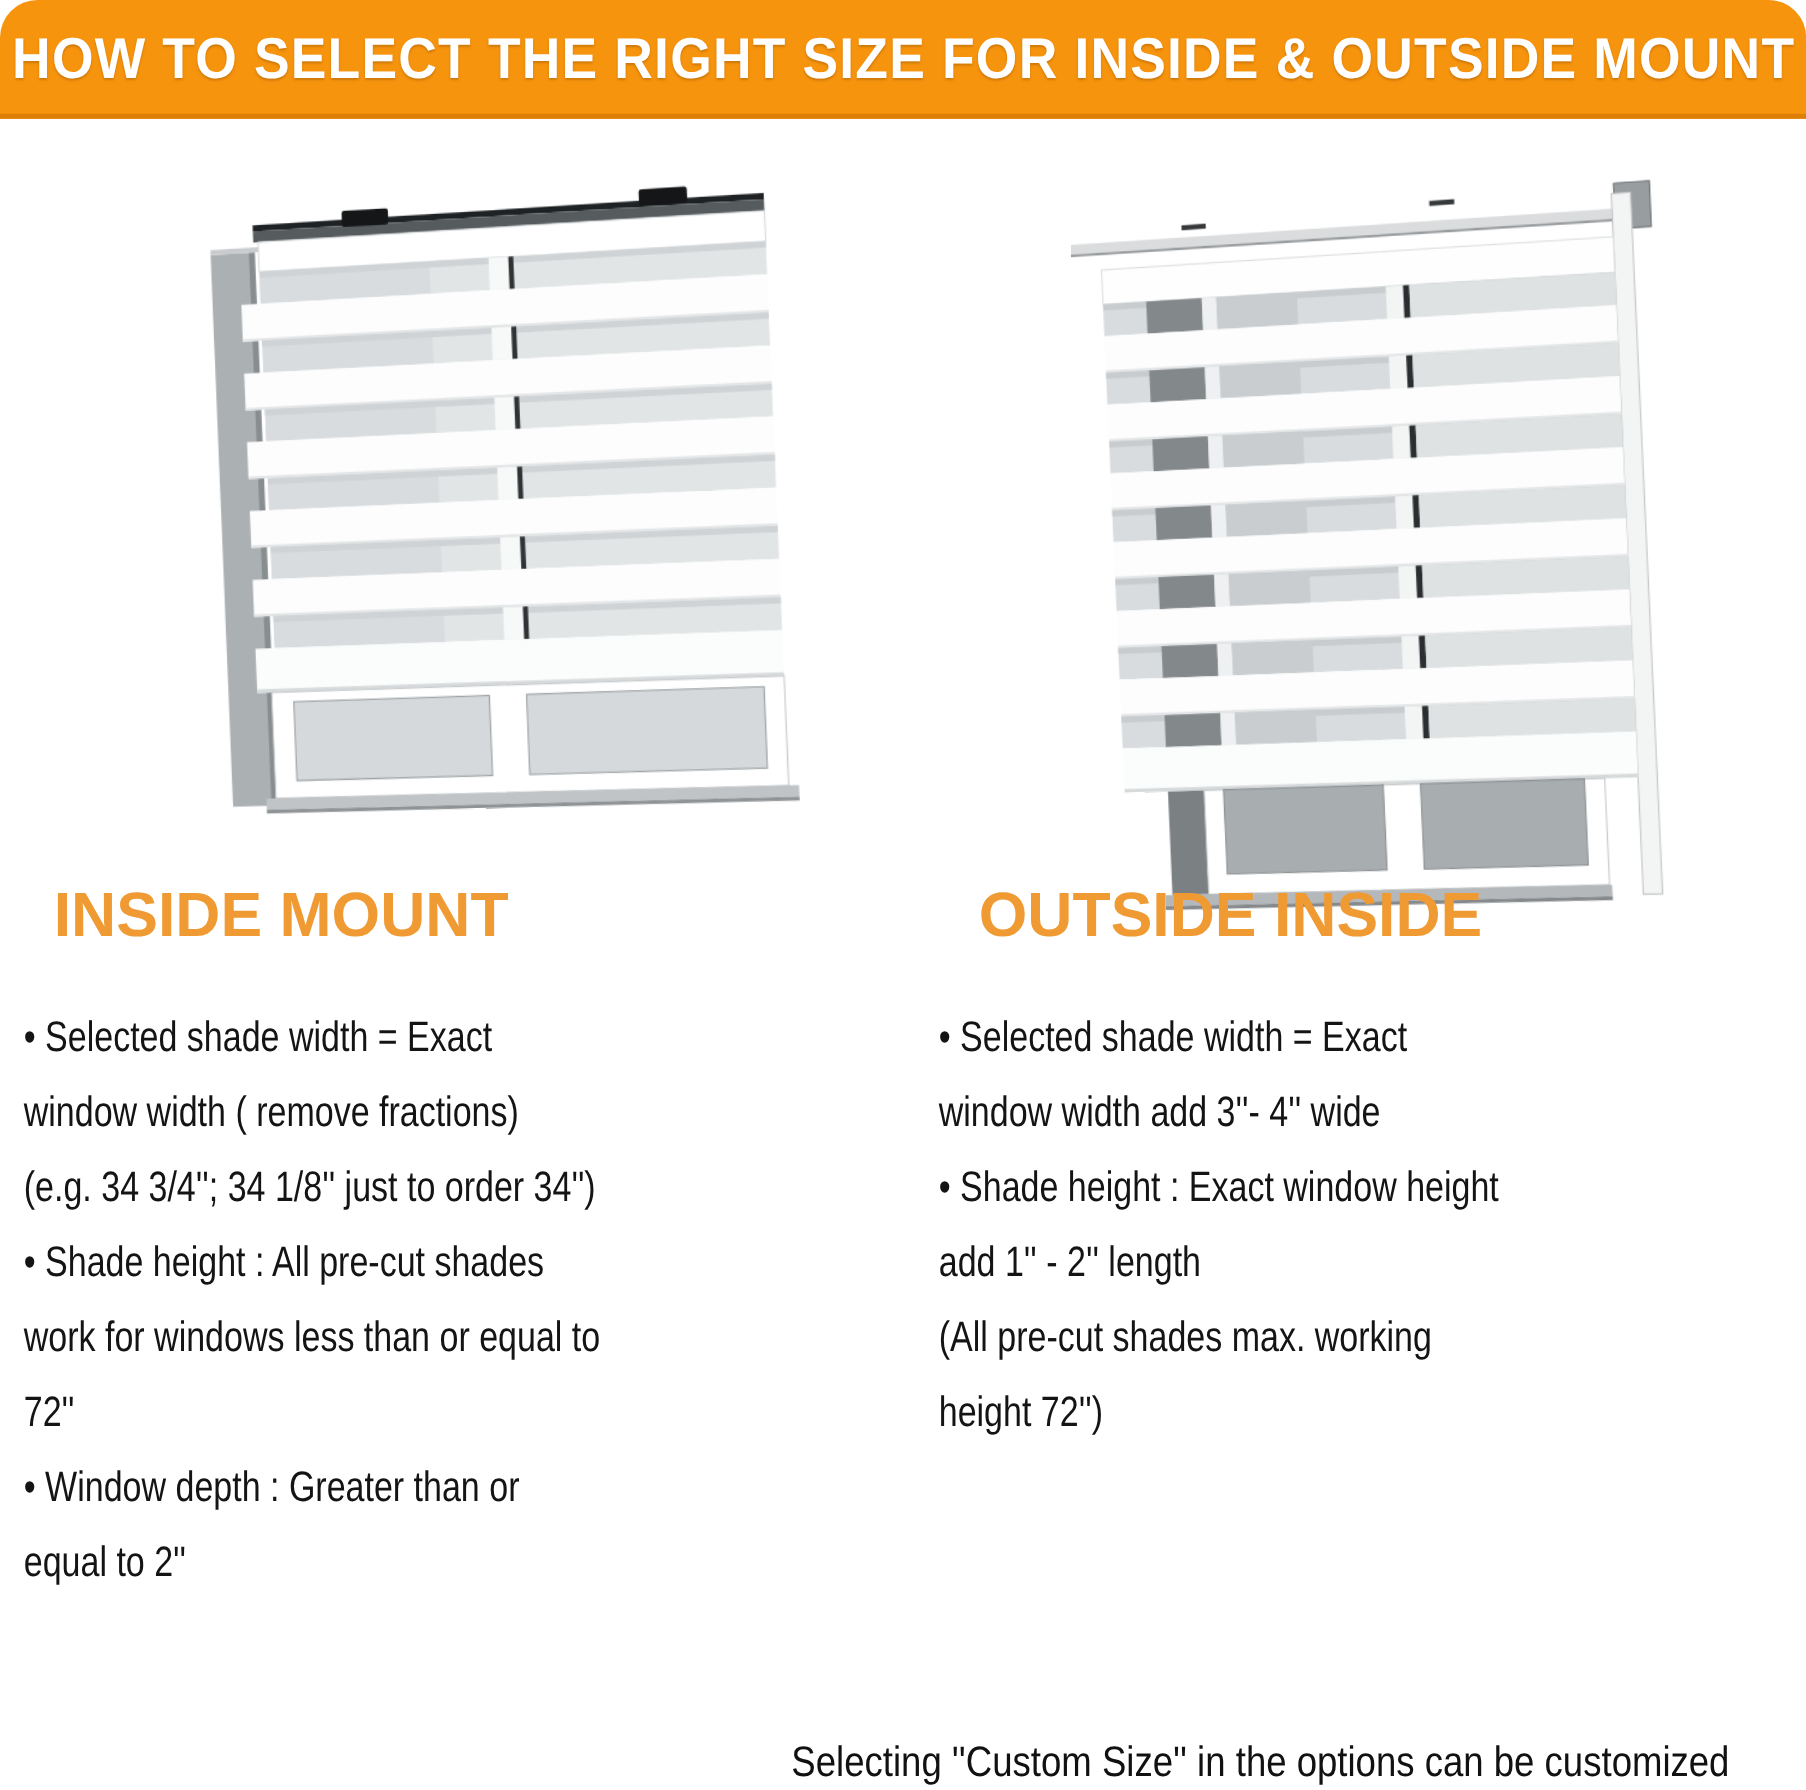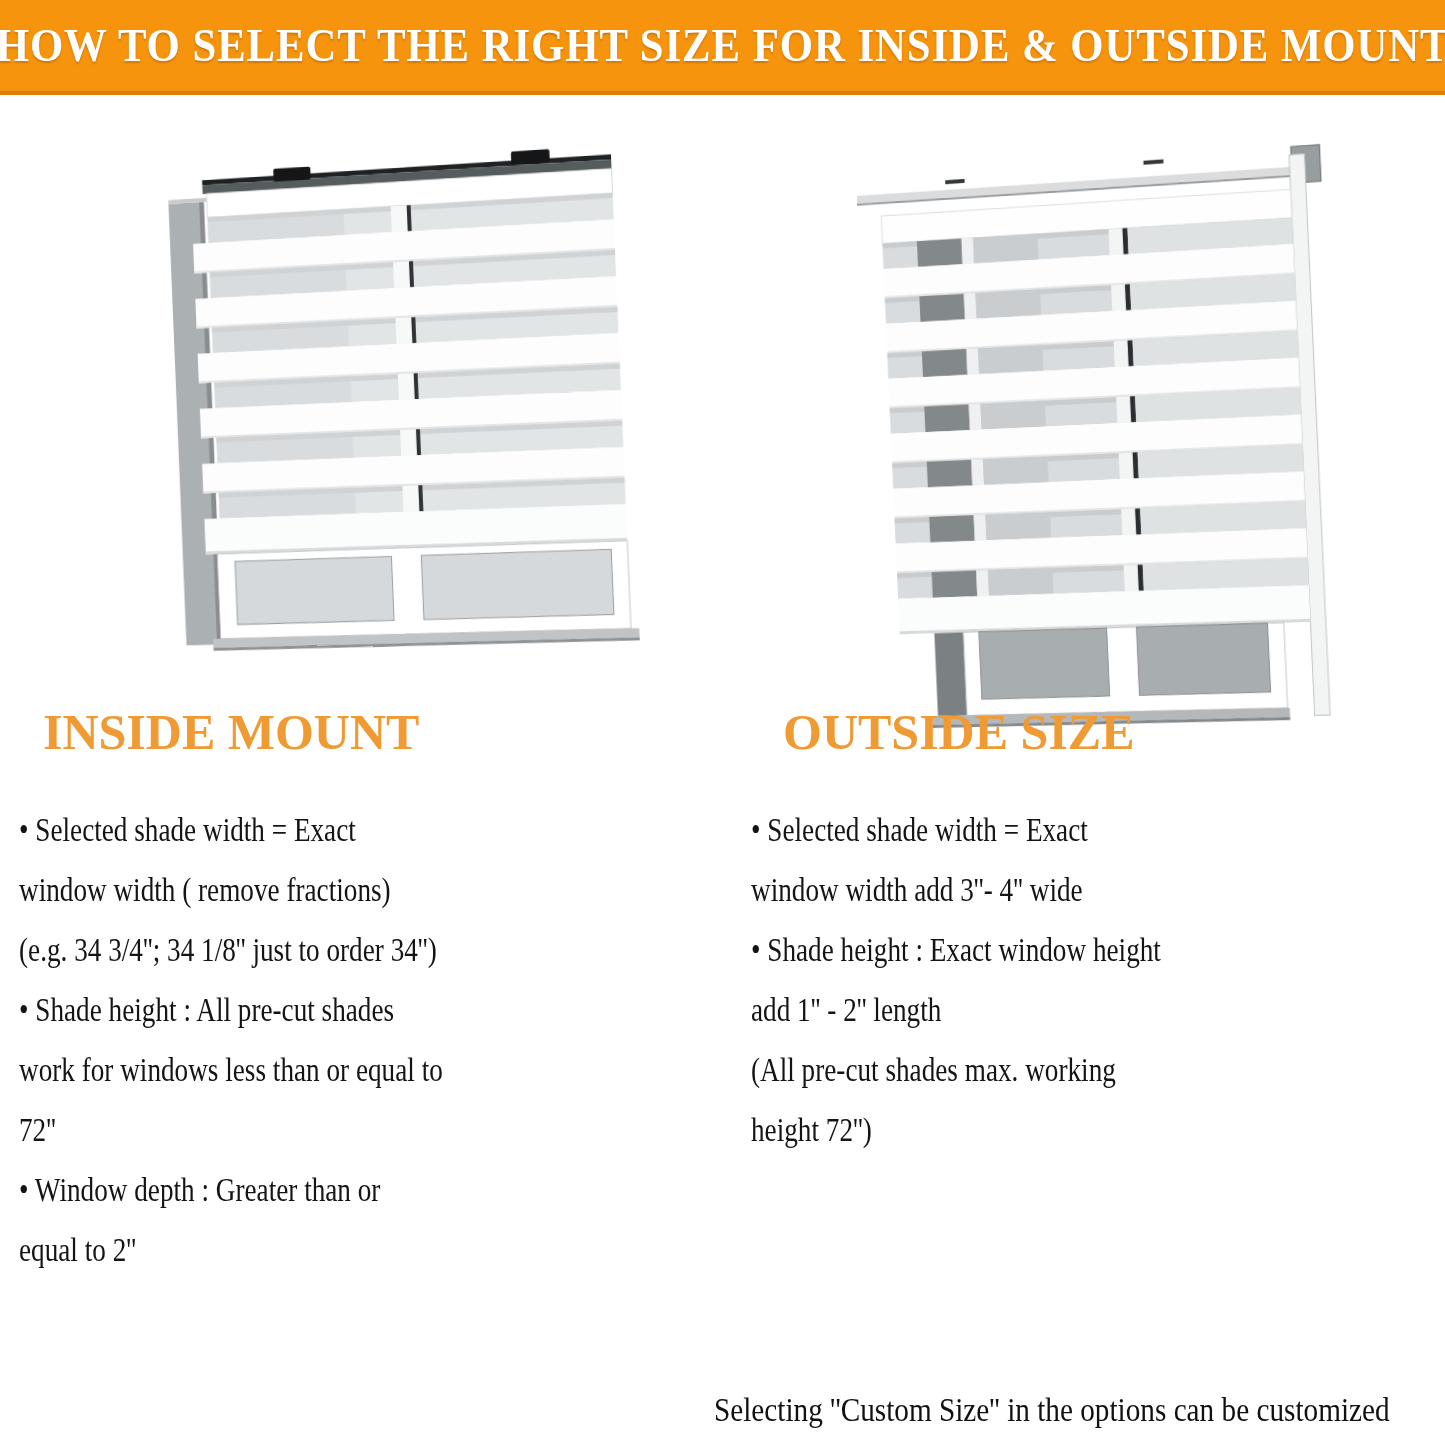--- a/index.html
+++ b/index.html
@@ -1,20 +1,21 @@
 <!DOCTYPE html>
 <html style="--banner-bg: #F7940D; --banner-text: #FFFFFF; --accent: #F09A33; --body-text: #141414;"><head>
 <meta charset="utf-8">
 <style>
   html,body { margin:0; padding:0; background:#ffffff; }
   .page {
     position:relative; width:1445px; height:1432px;
     background:#ffffff; overflow:hidden;
-    font-family:Liberation Serif, serif;
+    font-family:Liberation Sans, sans-serif;
     color:var(--body-text, #141414);
+    border-radius:30px;
   }
 
   
   .banner {
     position:absolute; left:0; top:0; width:100%; height:91px;
     background:var(--banner-bg, #F7940D);
     border-bottom:4px solid #DE7F05;
     display:flex; align-items:center; justify-content:center;
   }
   .banner-title {
@@ -187,21 +188,21 @@
         </g>
         <g>
           <rect x="66" y="584" width="360" height="9" fill="#b4b8bb"></rect>
           <rect x="66" y="593" width="360" height="3" fill="#85898c"></rect>
         </g>
       </g>
     </svg>
   </div>
 
   <div class="mount-heading heading-inside">INSIDE MOUNT</div>
-  <div class="mount-heading heading-outside">OUTSIDE SIZE</div>
+  <div class="mount-heading heading-outside">OUTSIDE INSIDE</div>
 
   <div class="col col-left">
     <div class="line">• Selected shade width = Exact</div>
     <div class="line">window width ( remove fractions)</div>
     <div class="line">(e.g. 34 3/4''; 34 1/8'' just to order 34'')</div>
     <div class="line">• Shade height : All pre-cut shades</div>
     <div class="line">work for windows less than or equal to</div>
     <div class="line">72''</div>
     <div class="line">• Window depth : Greater than or</div>
     <div class="line">equal to 2''</div>

